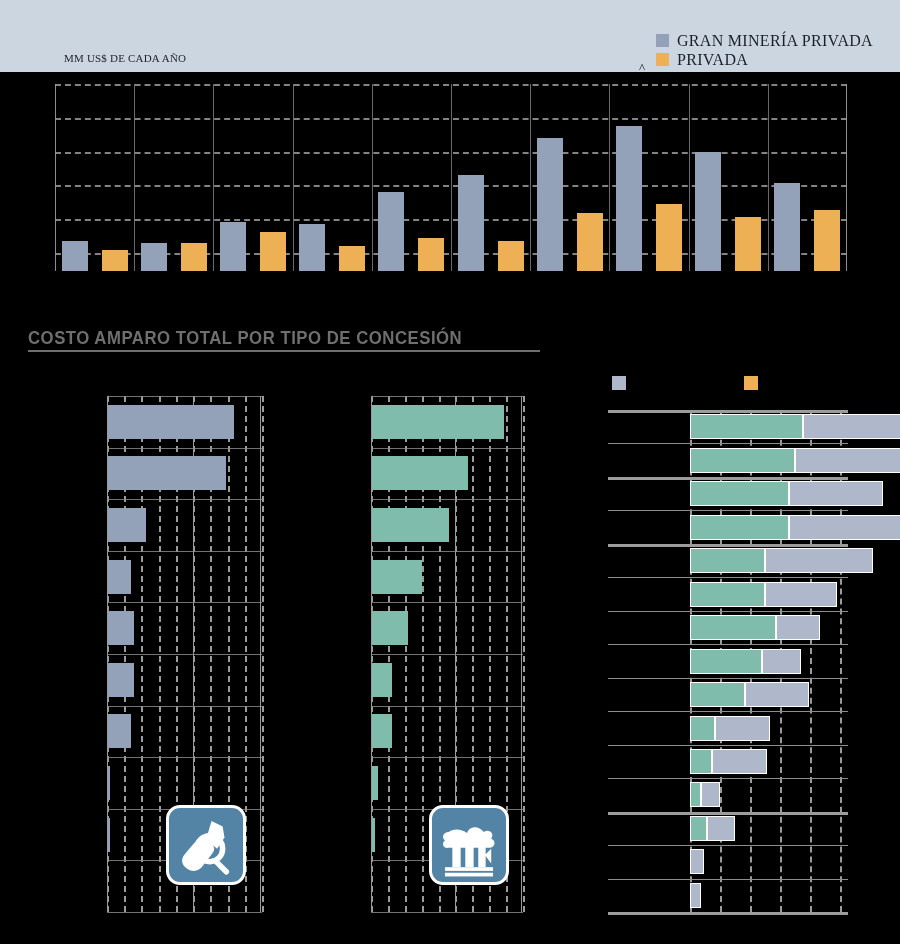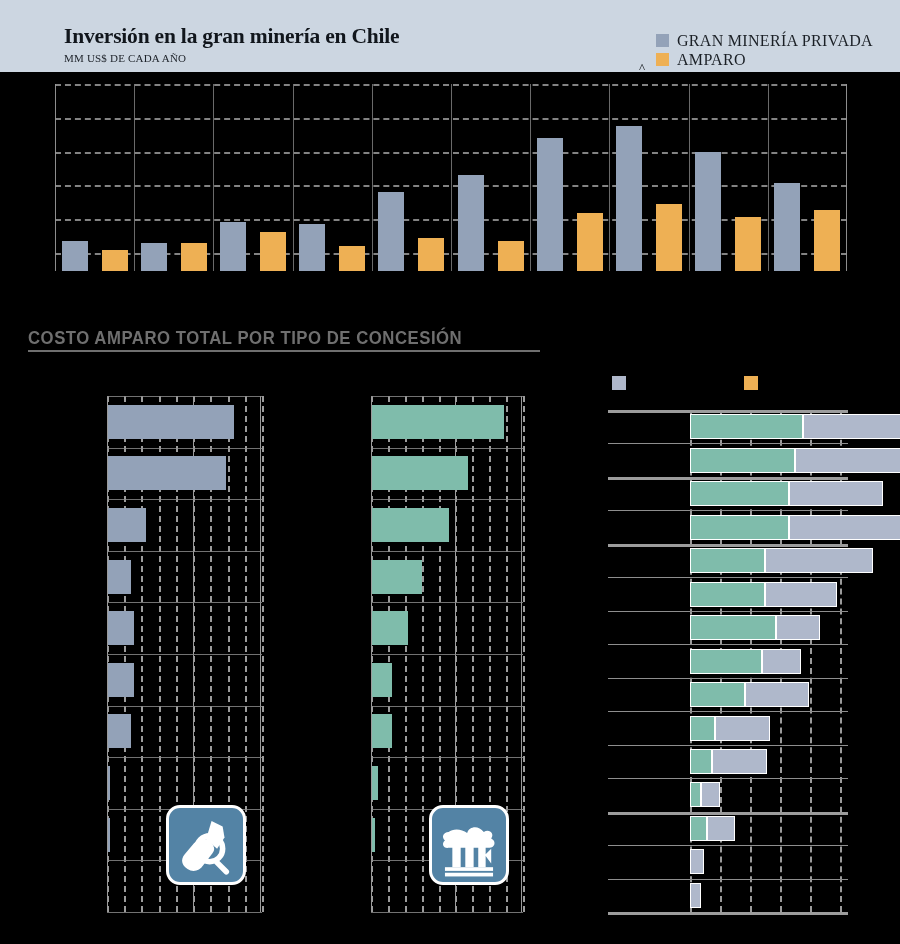--- a/index.html
+++ b/index.html
@@ -81,31 +81,30 @@
   .srow-line.thick{height:3px;background:#9c9c9c;}
   .sbar{position:absolute;box-sizing:border-box;}
   .s-legend-swatch{position:absolute;width:14px;height:14px;}
 </style>
 </head>
 <body>
 
 <div class="page">
 
   <div class="header">
-    <div class="title">Inversión en la gran minería en Chile</div>
     <div class="subtitle">MM US$ DE CADA AÑO</div>
 
     <div class="legend">
       <div class="legend-row">
         <span class="legend-swatch" style="background:#93a2b8"></span>
         <span class="legend-label">GRAN MINERÍA PRIVADA</span>
       </div>
       <div class="legend-row">
         <span class="legend-swatch" style="background:#eeb054"></span>
-        <span class="legend-label">AMPARO</span>
+        <span class="legend-label">PRIVADA</span>
       </div>
     </div>
     <div class="caret">^</div>
   </div>
 
   <div class="topchart">
     <div class="tc-frame-l"></div>
     <div class="tc-frame-r"></div>
     <div id="tc-grid">
         <div class="tc-gridline" style="top: 0px;"></div>

